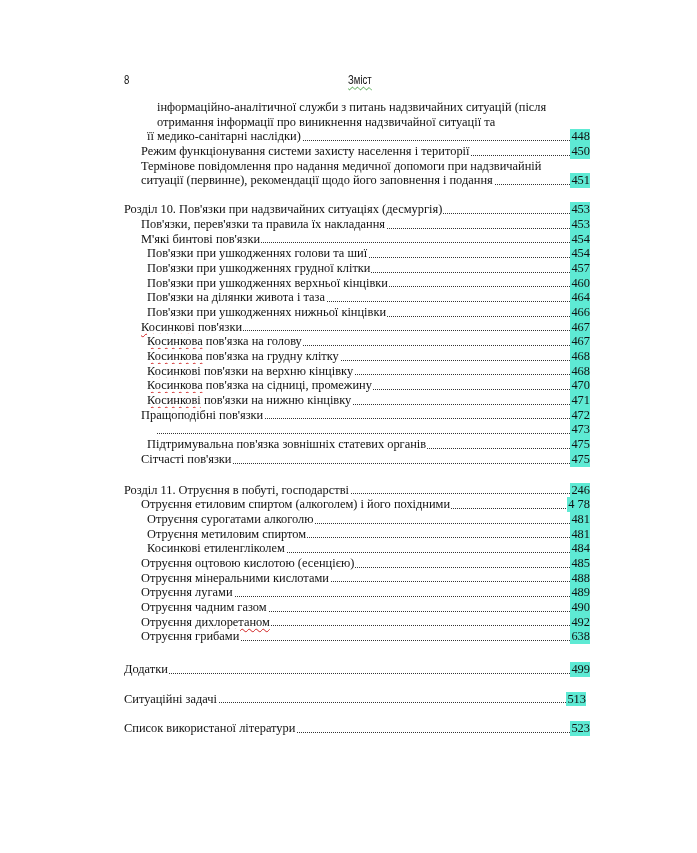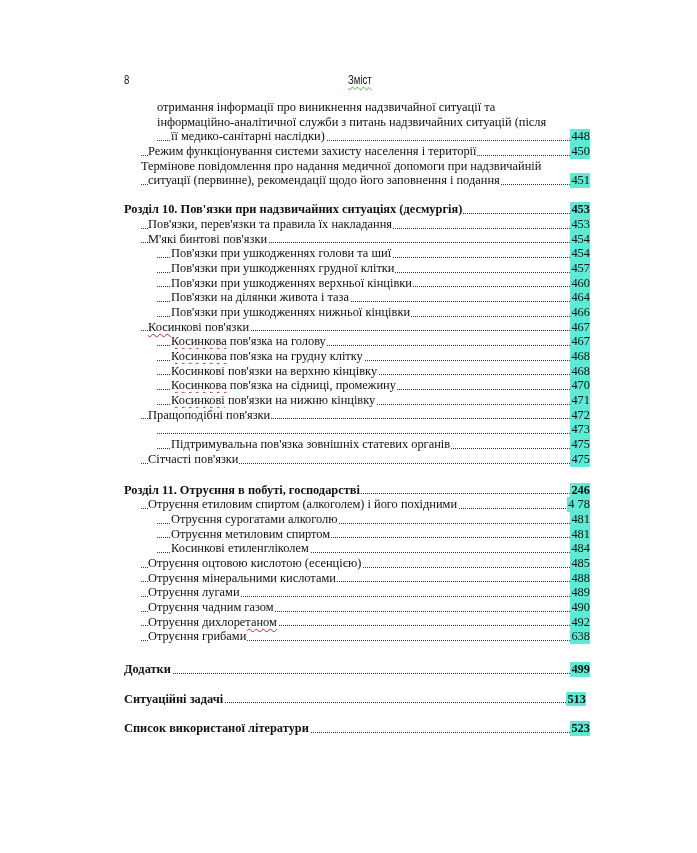--- a/index.html
+++ b/index.html
@@ -6,41 +6,41 @@
   body { width: 697px; height: 853px; position: relative; overflow: hidden;
          font-family: "Liberation Serif", serif; color: #111; }
   .header-num { position: absolute; left: 124px; top: 73px; font-family: "Liberation Sans", sans-serif;
                 font-size: 12px; transform: scaleX(0.8); transform-origin: left; }
   .header-title { position: absolute; left: 348px; top: 73px; font-family: "Liberation Sans", sans-serif;
                   font-size: 12px; transform: scaleX(0.8); transform-origin: left; }
   .green-squiggle { text-decoration: underline wavy #3a9a3a; text-decoration-thickness: 1px; text-underline-offset: 2px; }
   .red-squiggle { text-decoration: underline wavy #d02020; text-decoration-thickness: 1px; text-underline-offset: 2px; }
   .toc { position: absolute; left: 124px; top: 100px; width: 466px; }
   .row { position: relative; height: 14.7px; font-size: 12.4px; line-height: 14.7px; white-space: nowrap; }
-  .row.l0 { font-weight: bold; }
+  .row.l0 { font-weight: normal; }
   .row .txt { position: absolute; background: #fff; padding-right: 1px; z-index: 2; }
   .row .dots { position: absolute; left: 0; right: 0; bottom: 3px; border-bottom: 1px dotted #333; z-index: 1; }
   .row .pg { position: absolute; right: 0; background: #5eead4; padding-left: 1px; z-index: 2; }
-  .l0 .txt { left: 0; } .l1 .txt { left: 24px; } .l2 .txt { left: 47px; }
+  .l0 .txt { left: 0; } .l1 .txt { left: 17px; } .l2 .txt { left: 23px; }
   .l1 .dots { left: 17px; } .l2 .dots { left: 33px; }
   .plain { position: relative; height: 14.7px; font-size: 12.4px; line-height: 14.7px; white-space: nowrap; }
   .gap-s { height: 14px; }
   .gap-m { height: 16px; }
   .gap-l { height: 12px; }
 </style>
 </head>
 <body>
 
 <div class="header-num">8</div>
 <div class="header-title"><span class="green-squiggle">Зміст</span></div>
 
 <div class="toc">
 
+  <div class="plain" style="padding-left:33px">інформаційно-аналітичної служби з питань надзвичайних ситуацій (після</div>
   <div class="plain" style="padding-left:33px">отримання інформації про виникнення надзвичайної ситуації та</div>
-  <div class="plain" style="padding-left:33px">інформаційно-аналітичної служби з питань надзвичайних ситуацій (після</div>
   <div class="row l2">
     <span class="txt">її медико-санітарні наслідки)</span>
     <span class="dots"></span>
     <span class="pg">448</span>
   </div>
   <div class="row l1">
     <span class="txt">Режим функціонування системи захисту населення і території</span>
     <span class="dots"></span>
     <span class="pg">450</span>
   </div>

